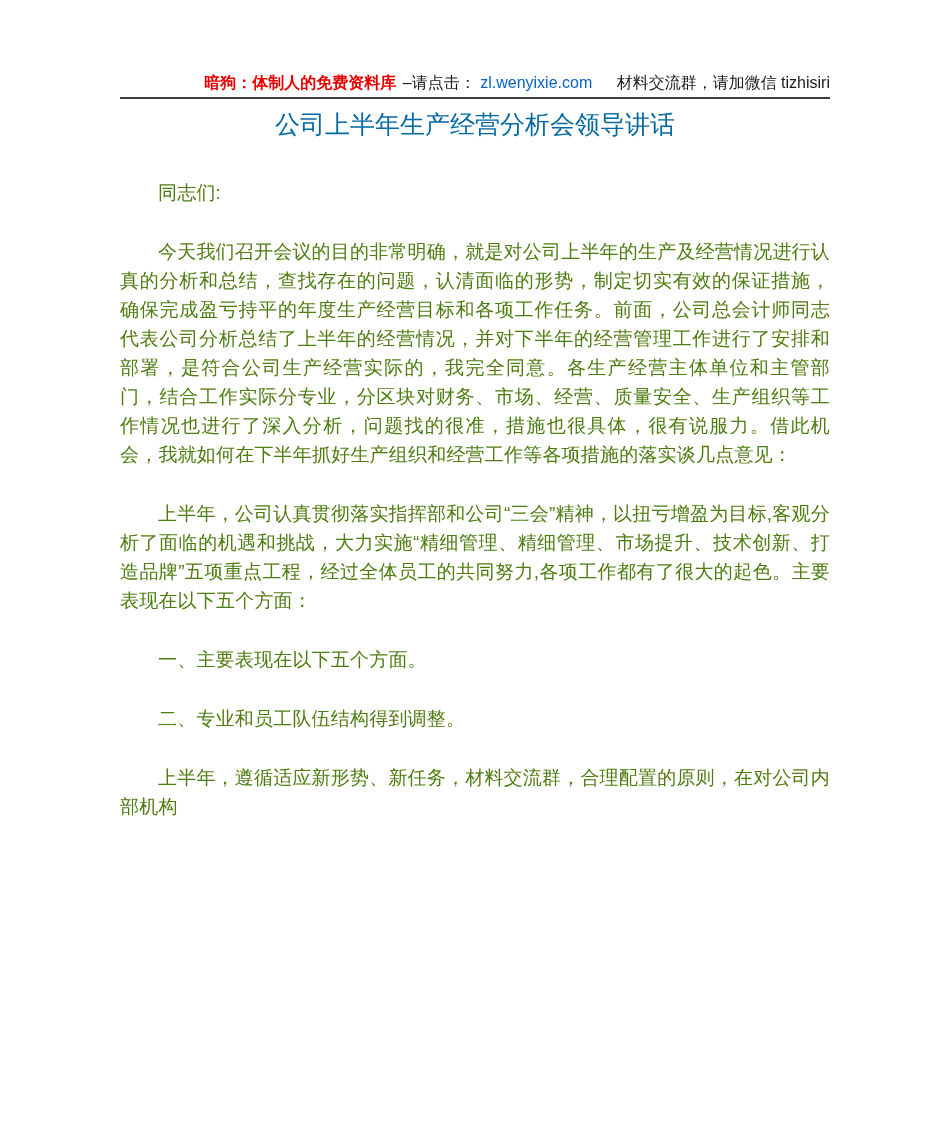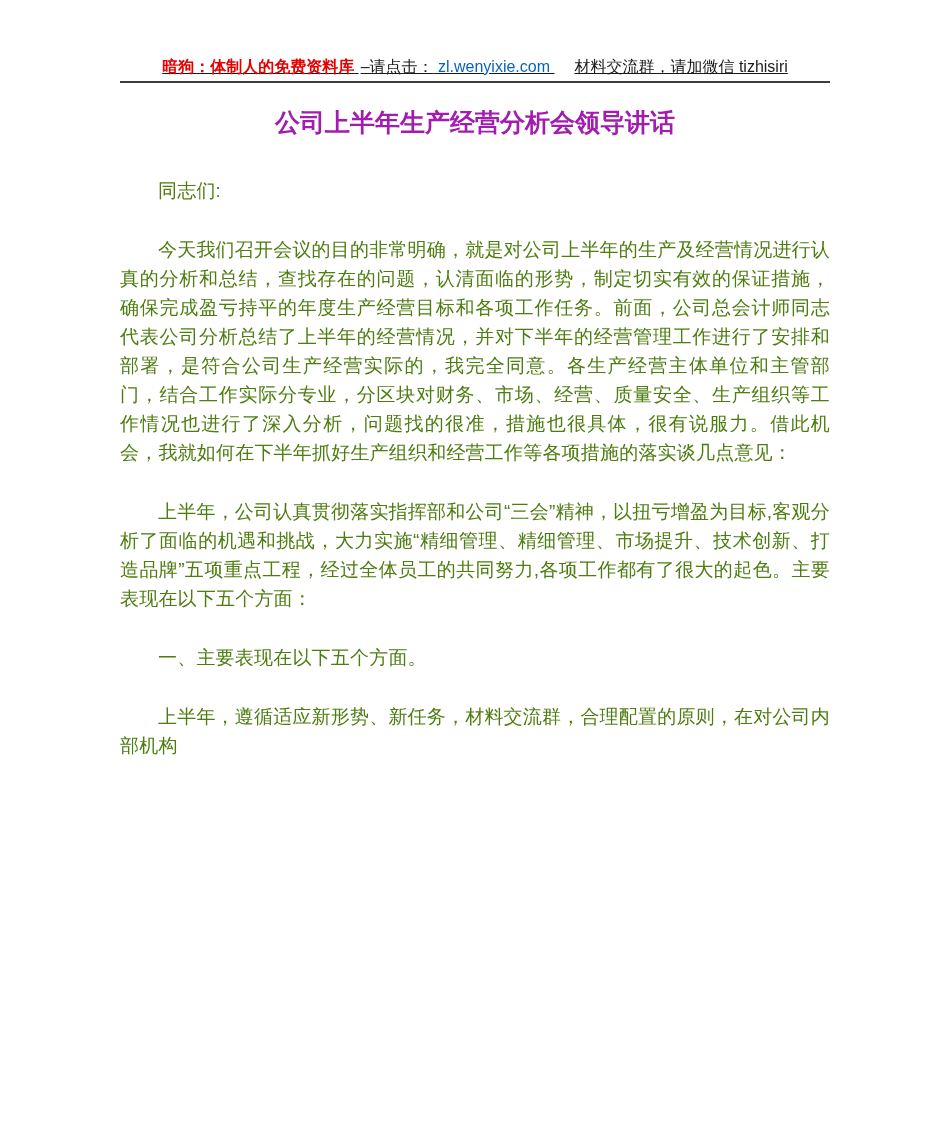--- a/index.html
+++ b/index.html
@@ -10,51 +10,50 @@
     overflow:hidden;
     font-family:"Liberation Sans", sans-serif;
     color:#262626;
     box-sizing:border-box;
   }
   .content {
     width:710px;
     margin:0 auto;
   }
   .promo-header {
-    padding-top:56px;
-    text-align:center;
+    padding-top:72px;
+    text-align:right;
     font-size:16px;
     line-height:22px;
     white-space:nowrap;
     color:#1a1a1a;
-    text-decoration:underline;
   }
   .promo-brand {
     color:#e60000;
     font-weight:bold;
   }
   .promo-prefix { margin-left:2px; }
   .promo-link {
     color:#0563c1;
     text-decoration:none;
     cursor:pointer;
   }
   .promo-suffix { margin-left:20px; }
   .header-rule {
     margin-top:3px;
     border-bottom:2px solid #3d3d3d;
     height:0;
   }
   .doc-title {
-    margin-top:22px;
+    margin-top:8px;
     text-align:center;
     font-size:25px;
     line-height:34px;
-    font-weight:bold;
-    color:#a21caf;
+    font-weight:normal;
+    color:#0369a1;
   }
   .para {
     margin:30px 0 0 0;
     font-size:19px;
     line-height:29px;
     text-align:justify;
     text-justify:inter-ideograph;
     text-indent:2em;
     color:#4d7c0f;
     letter-spacing:0.2px;
@@ -75,16 +74,17 @@
     </div>
 
     <div class="header-rule"></div>
 
     <div class="doc-title">公司上半年生产经营分析会领导讲话</div>
 
     <p class="para salutation">同志们:</p>
     <p class="para">今天我们召开会议的目的非常明确，就是对公司上半年的生产及经营情况进行认真的分析和总结，查找存在的问题，认清面临的形势，制定切实有效的保证措施，确保完成盈亏持平的年度生产经营目标和各项工作任务。前面，公司总会计师同志代表公司分析总结了上半年的经营情况，并对下半年的经营管理工作进行了安排和部署，是符合公司生产经营实际的，我完全同意。各生产经营主体单位和主管部门，结合工作实际分专业，分区块对财务、市场、经营、质量安全、生产组织等工作情况也进行了深入分析，问题找的很准，措施也很具体，很有说服力。借此机会，我就如何在下半年抓好生产组织和经营工作等各项措施的落实谈几点意见：</p>
     <p class="para">上半年，公司认真贯彻落实指挥部和公司“三会”精神，以扭亏增盈为目标,客观分析了面临的机遇和挑战，大力实施“精细管理、精细管理、市场提升、技术创新、打造品牌”五项重点工程，经过全体员工的共同努力,各项工作都有了很大的起色。主要表现在以下五个方面：</p>
     <p class="para">一、主要表现在以下五个方面。</p>
+    <p class="para">二、专业和员工队伍结构得到调整。</p>
     <p class="para">上半年，遵循适应新形势、新任务，材料交流群，合理配置的原则，在对公司内部机构</p>
 
   </div>
 </div>
 
 </body></html>

